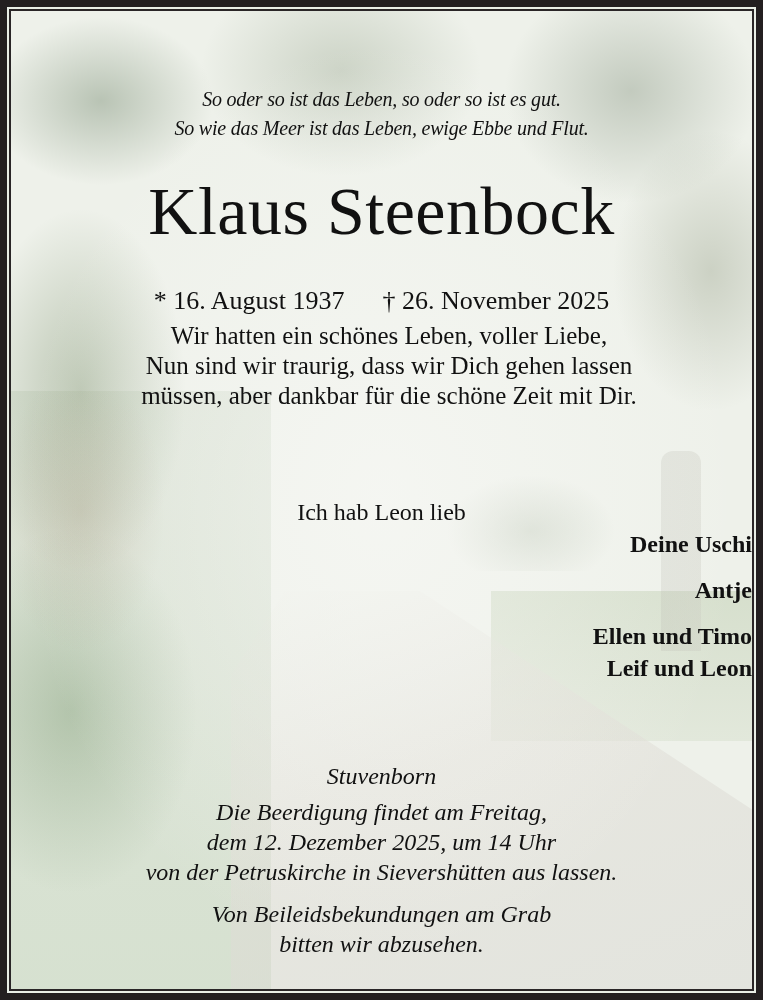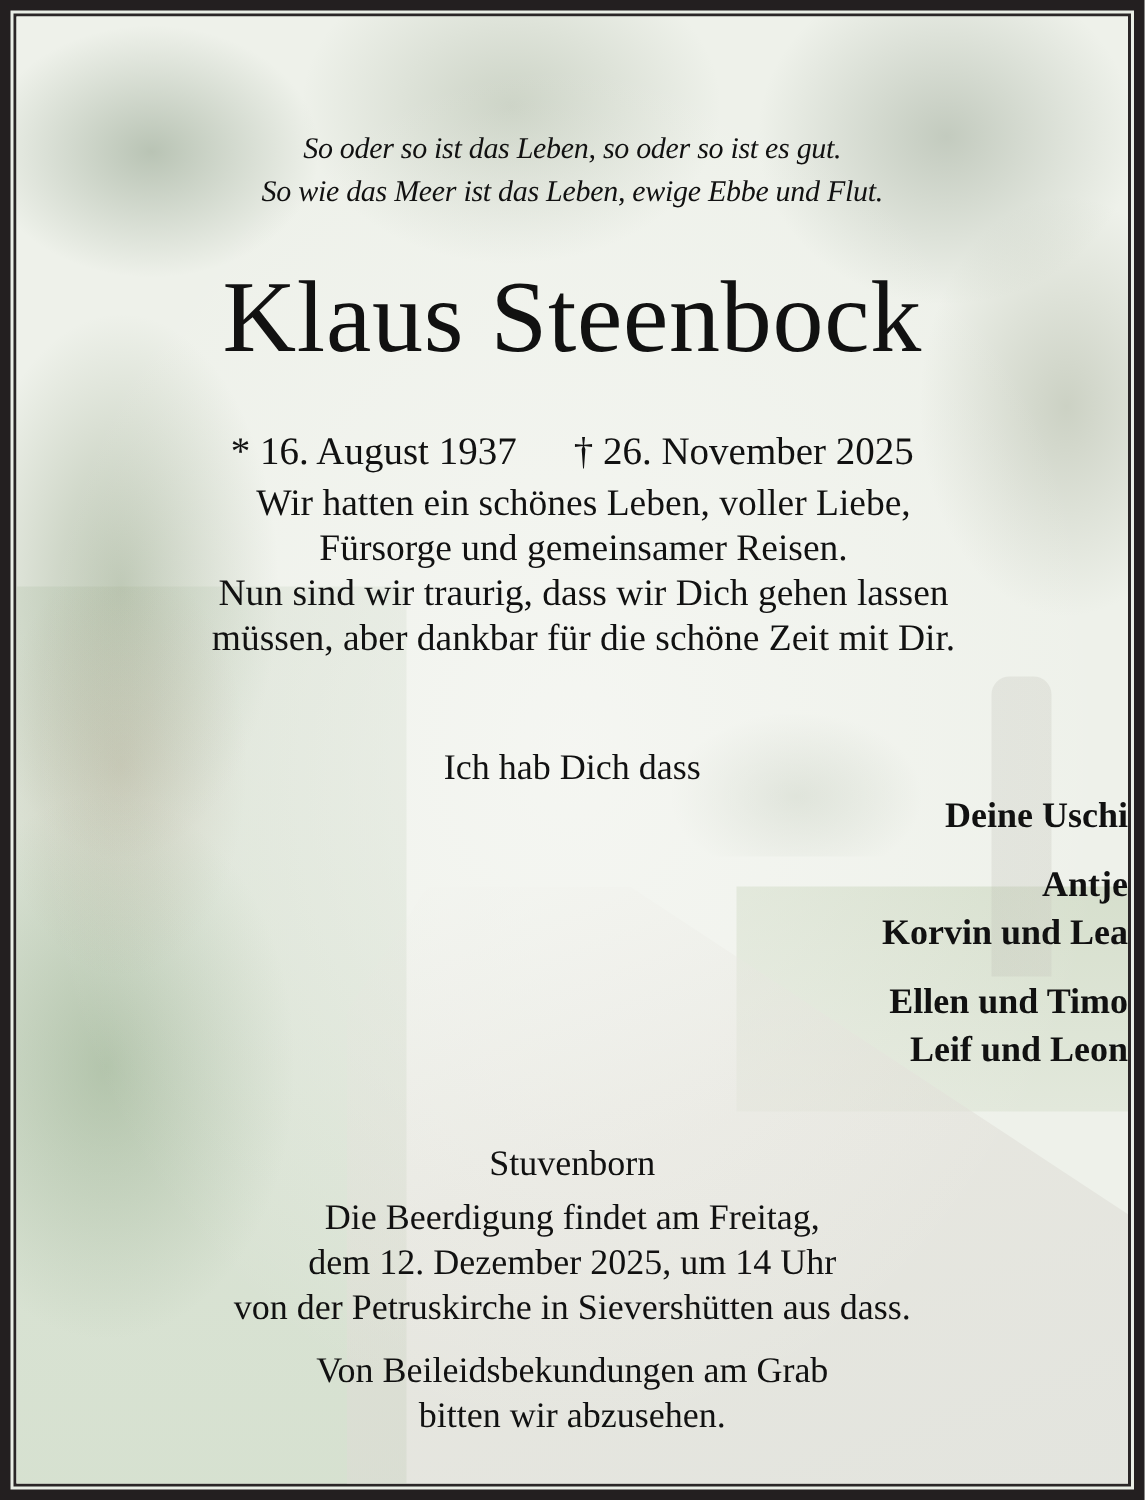--- a/index.html
+++ b/index.html
@@ -87,21 +87,21 @@
       font-size: 25px; line-height: 30px; margin-left: 15px;
     }
     .family {
       position: absolute; left: 0; right: 0; top: 485px;
       font-size: 24px; line-height: 32px;
     }
     .family .bold { font-weight: bold; text-align: right; }
     .family .group { margin-bottom: 14px; }
     .closing {
       position: absolute; left: 0; right: 0; top: 750px;
-      font-size: 24px; line-height: 30px;
+      font-size: 24px; line-height: 30px; font-style: italic;
     }
     .closing .block { margin-top: 6px; text-align: center; }
     .closing .block2 { margin-top: 12px; }
     .line { display: block; }
   </style>
 </head>
 <body>
 
 <div class="frame">
   <div class="inner-line"></div>
@@ -122,46 +122,44 @@
       </div>
 
       <div class="name">Klaus Steenbock</div>
 
       <div class="dates">
         <span>* 16. August 1937</span><span class="gap"></span><span>† 26. November 2025</span>
       </div>
 
       <div class="message">
         <span class="line">Wir hatten ein schönes Leben, voller Liebe,</span>
-        <span class="line">Fürsorge und gemeinsamer Reisen.</span>
         <span class="line">Nun sind wir traurig, dass wir Dich gehen lassen</span>
         <span class="line">müssen, aber dankbar für die schöne Zeit mit Dir.</span>
       </div>
 
       <div class="family">
         <div class="group">
-          <span class="line">Ich hab Dich dass</span>
+          <span class="line">Ich hab Leon lieb</span>
           <span class="line bold">Deine Uschi</span>
         </div>
         <div class="group">
           <span class="line bold">Antje</span>
-          <span class="line bold">Korvin und Lea</span>
         </div>
         <div class="group">
           <span class="line bold">Ellen und Timo</span>
           <span class="line bold">Leif  und Leon</span>
         </div>
       </div>
 
       <div class="closing">
         <span class="line">Stuvenborn</span>
         <div class="block">
           <span class="line">Die Beerdigung findet am Freitag,</span>
           <span class="line">dem 12. Dezember 2025, um 14 Uhr</span>
-          <span class="line">von der Petruskirche in Sievershütten aus dass.</span>
+          <span class="line">von der Petruskirche in Sievershütten aus lassen.</span>
         </div>
         <div class="block2">
           <span class="line">Von Beileidsbekundungen am Grab</span>
           <span class="line">bitten wir abzusehen.</span>
         </div>
       </div>
     </div>
   </div>
 </div>
 

